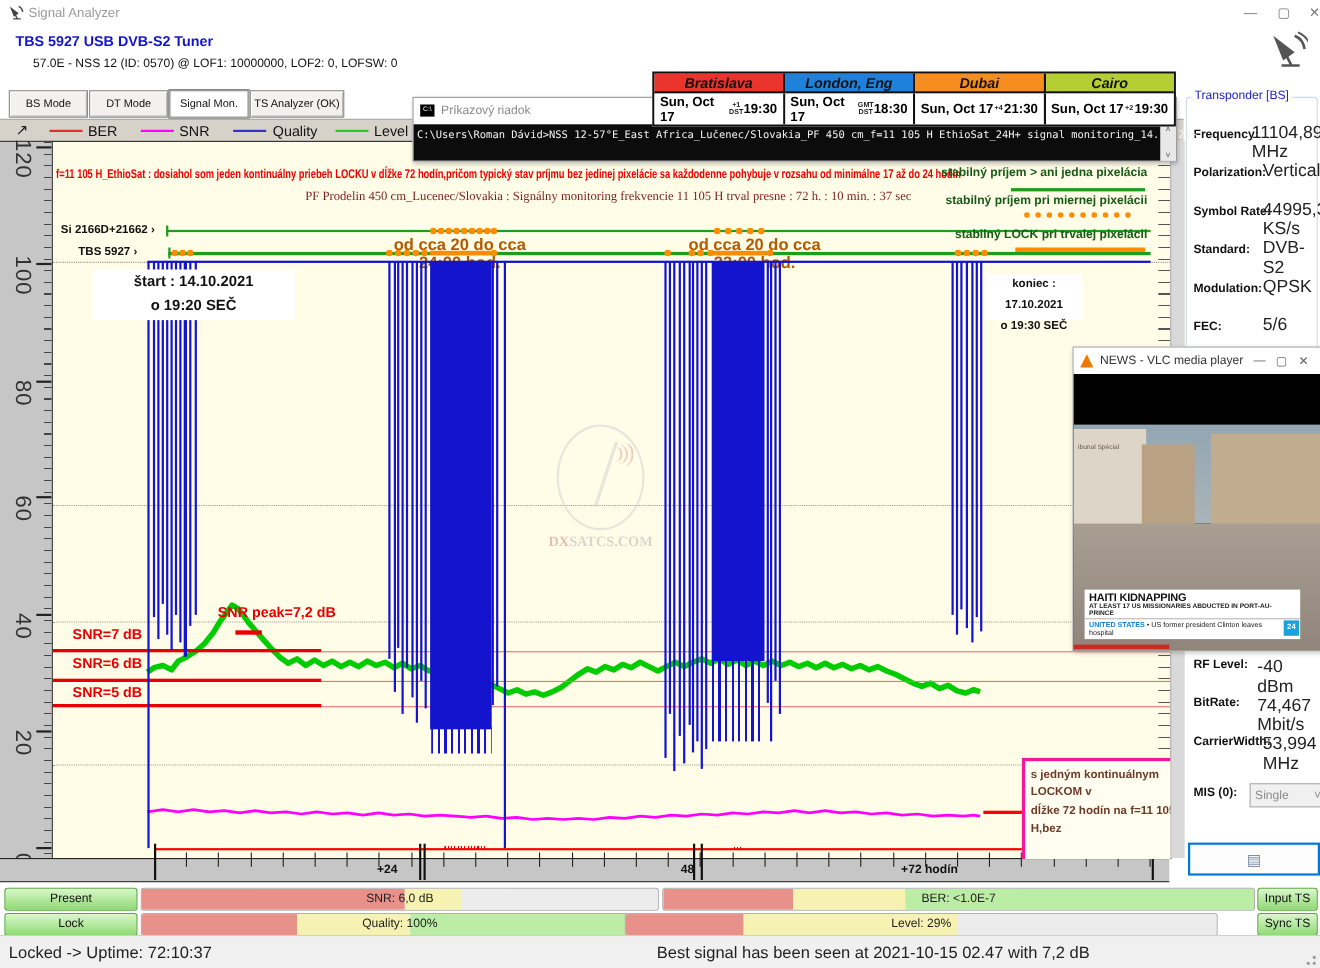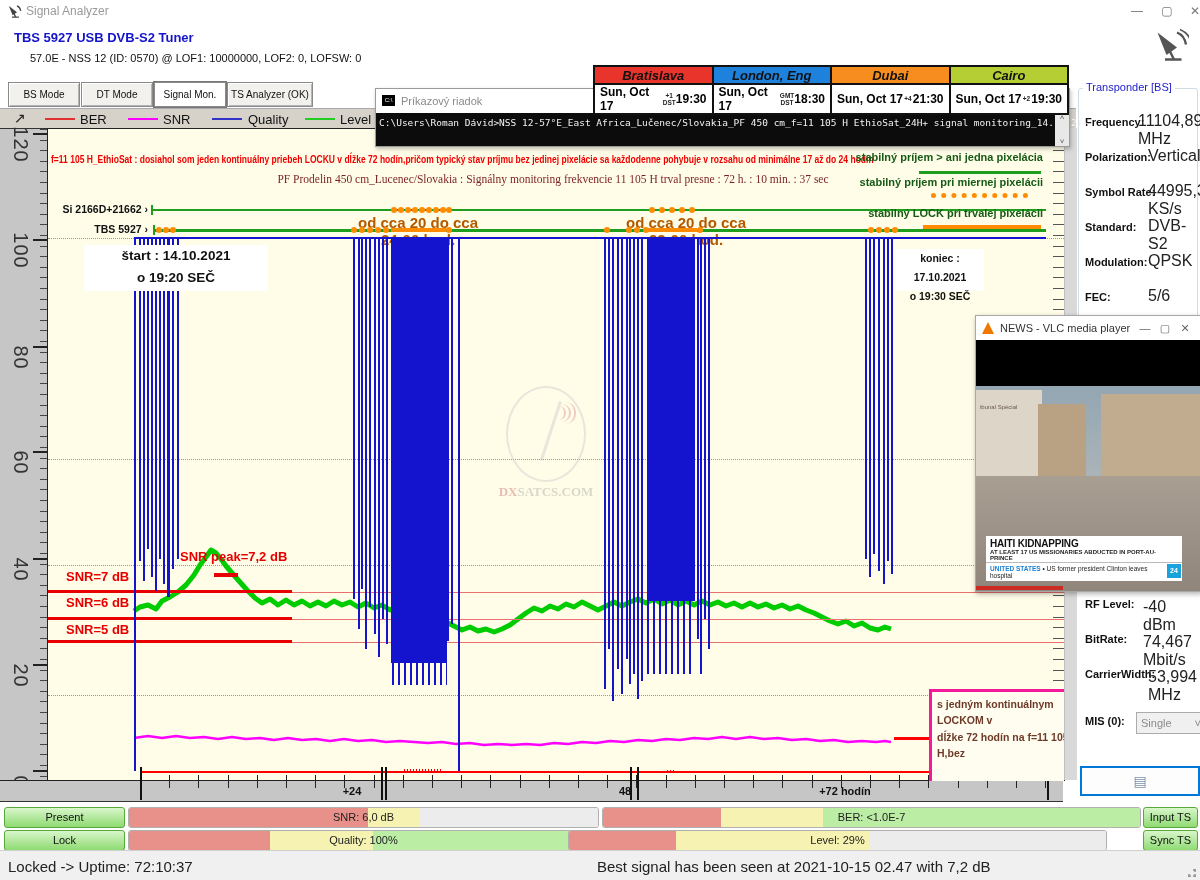--- a/index.html
+++ b/index.html
@@ -25,21 +25,21 @@
     border-top:1px solid #222;border-right:1px solid #222;border-left:1px solid #222;overflow:hidden;}
   #xband{left:0;top:780px;width:1063px;height:20px;background:#c6c6c6;
     border-top:1.5px solid #222;border-bottom:1.5px solid #333;}
   #xticks{left:47px;top:0;width:1016px;height:20px;}
   .dotline{left:0;width:1016px;height:0;border-top:1px dotted #9a9a8a;}
   .snr-thick{left:0;width:244px;height:3px;background:#e80000;}
   .snr-thin{left:244px;width:772px;height:1px;background:#e87070;}
   .snrlab{left:18px;font-size:13px;font-weight:bold;color:#e80000;}
   .whitebox{background:#fff;text-align:center;font-weight:bold;color:#111;z-index:6;}
   .rleg{right:21px;font-size:11px;font-weight:bold;color:#155a15;white-space:nowrap;z-index:3;}
-  .devlab{font-size:10.5px;font-weight:bold;color:#111;text-align:right;width:100px;left:0;}
+  .devlab{font-size:10.5px;font-weight:bold;color:#111;text-align:center;width:100px;left:0;}
   .orlab{font-size:15px;font-weight:bold;color:#b35900;text-align:center;width:160px;}
   #pinkbox{left:881px;top:560px;width:132px;height:86px;background:#fffdf0;border:3px solid #f3199a;
     z-index:6;font-size:10.5px;font-weight:bold;color:#6e3a28;line-height:1.55;padding:4px 2px 0 5px;}
   
   #clocks{left:593px;top:65px;width:472px;height:46px;border:2px solid #111;background:#fff;z-index:11;display:flex;flex-direction:column;}
   .crow{display:flex;flex:1;}
   .ccell{flex:1;border-right:2px solid #111;display:flex;align-items:center;justify-content:center;}
   .ccell:last-child{border-right:none;}
   .cityrow .ccell{font-style:italic;font-weight:bold;font-size:13px;color:#111;border-bottom:2px solid #111;}
   .timerow .ccell{background:#fff;font-size:12px;font-weight:bold;justify-content:space-between;padding:0 5px;}
@@ -193,21 +193,21 @@
 
   <div class="abs snr-thin" style="top:463px"></div>
   <div class="abs snr-thin" style="top:490px"></div>
   <div class="abs snr-thin" style="top:513px"></div>
   <div class="abs snr-thick" style="top:461px"></div>
   <div class="abs snr-thick" style="top:488px"></div>
   <div class="abs snr-thick" style="top:511px"></div>
   <div class="abs snrlab" style="top:440px">SNR=7 dB</div>
   <div class="abs snrlab" style="top:466px">SNR=6 dB</div>
   <div class="abs snrlab" style="top:493px">SNR=5 dB</div>
-  <div class="abs snrlab" style="left:132px;top:420px">SNR peak=7,2 dB</div>
+  <div class="abs snrlab" style="left:150px;top:420px">SNR peak=7,2 dB</div>
   <div class="abs" style="left:166px;top:444px;width:24px;height:4px;background:#e80000"></div>
 
   <div class="abs" style="left:93px;top:642px;width:905px;height:2px;background:#f00"></div>
   <div class="abs" style="left:846px;top:608px;width:36px;height:2.5px;background:#f00"></div>
 
   <div class="abs whitebox" style="left:36px;top:116px;width:184px;height:46px;font-size:13.5px;line-height:1.6">
     <div>štart : 14.10.2021</div>
       <div>o 19:20 SEČ</div>
   </div>
   <div class="abs whitebox" style="left:848px;top:120px;width:88px;height:42px;font-size:10.5px;line-height:1.8">

